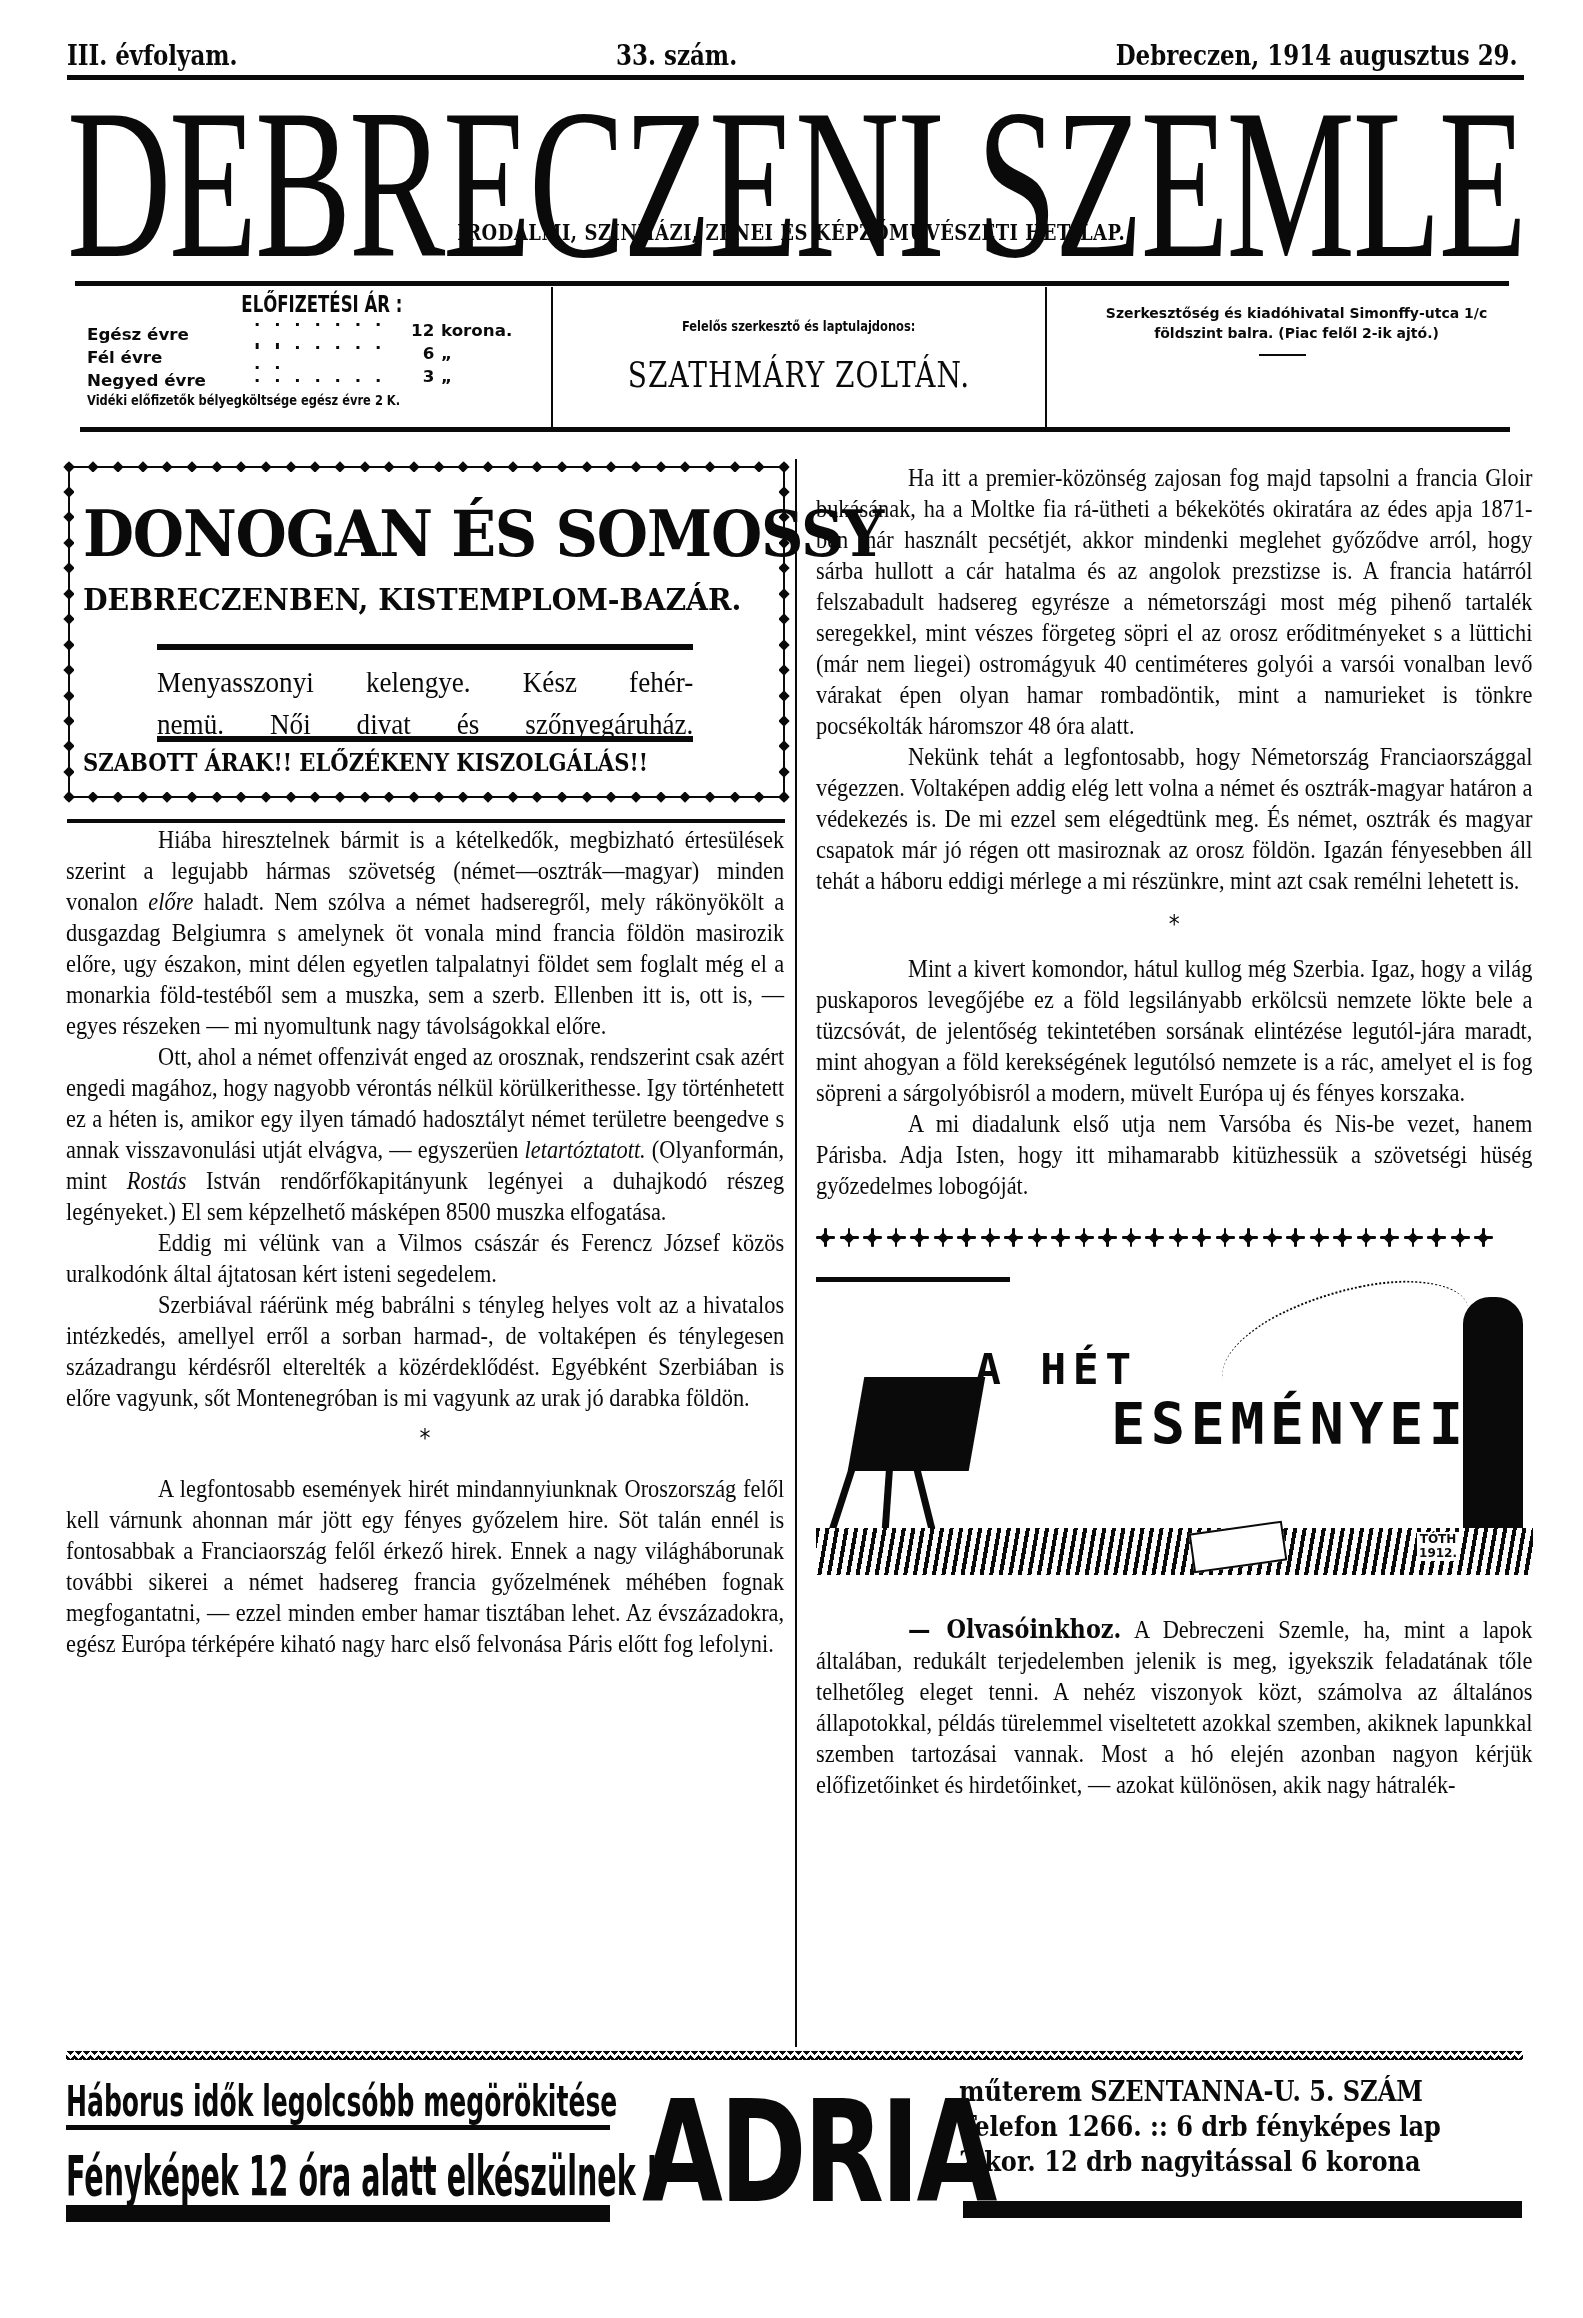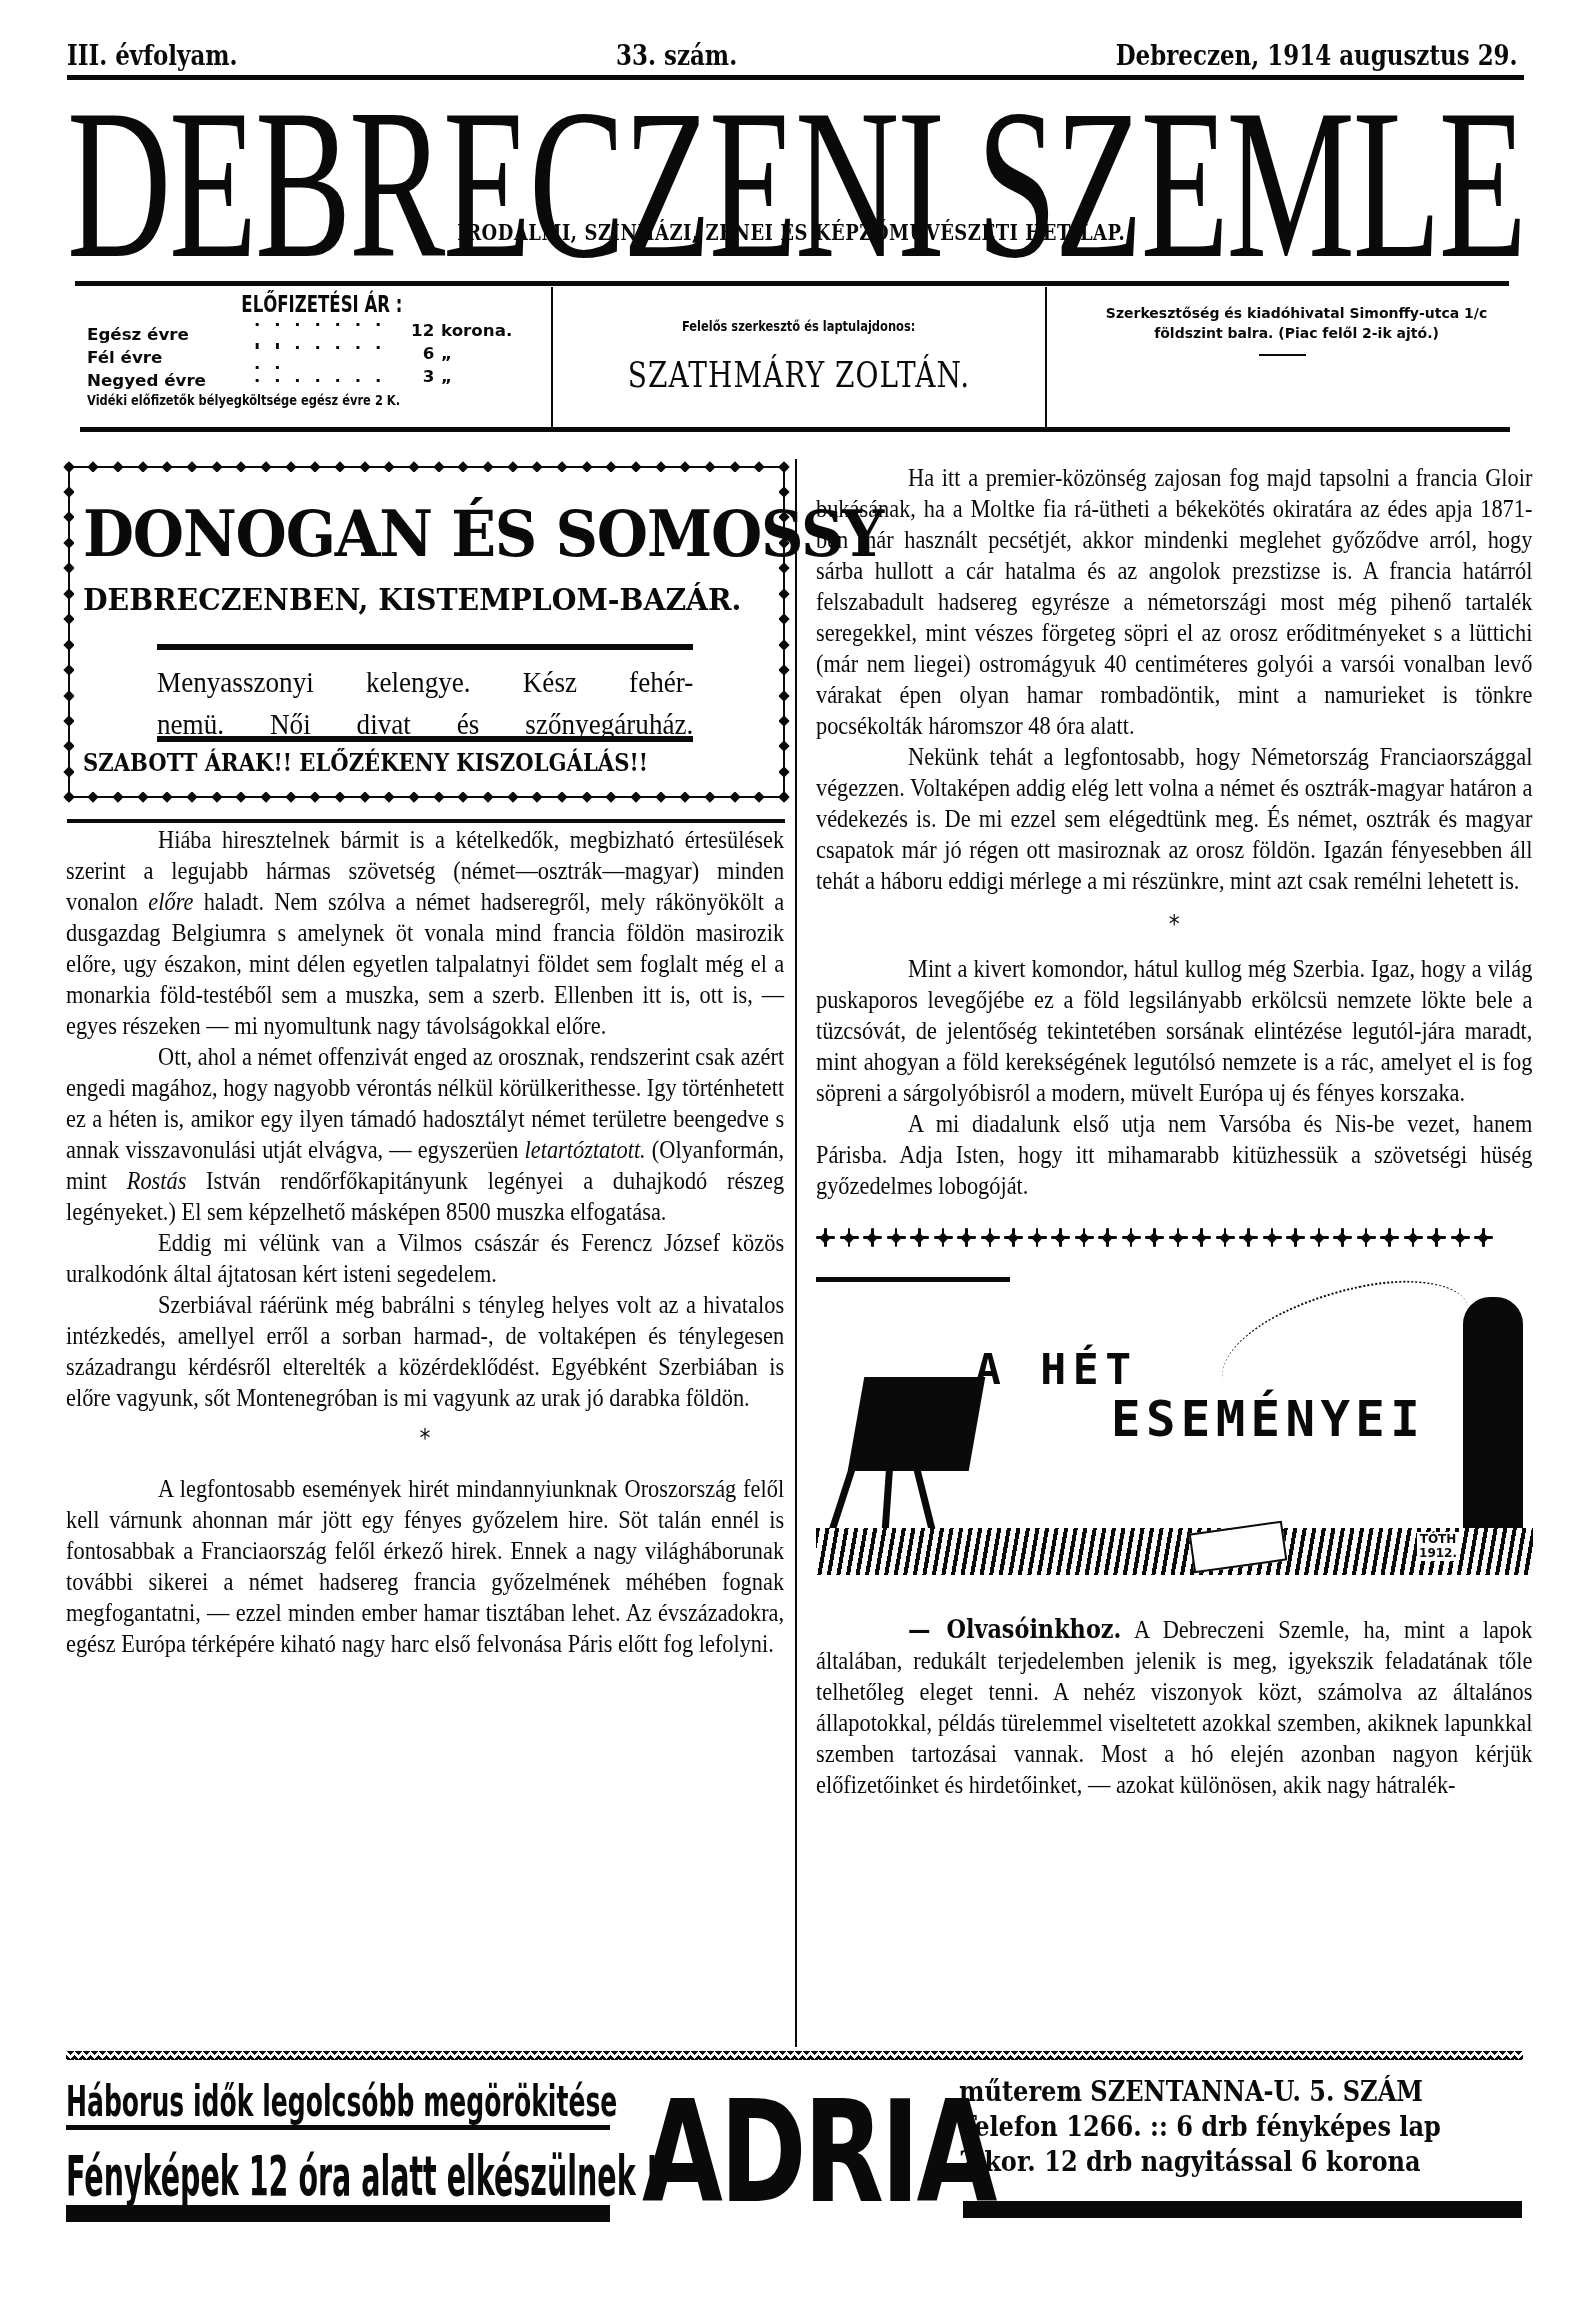--- a/index.html
+++ b/index.html
@@ -76,21 +76,21 @@
   .illus .topbar { position: absolute; left: 0; top: 0; width: 194px; height: 5.4px; background: #0a0a0a; }
   .illus .floor { position: absolute; left: 0; bottom: 0; width: 717px; height: 47px; background: repeating-linear-gradient(100deg, #0a0a0a 0 4px, #fff 4px 9.4px); }
   .illus .paper { position: absolute; left: 375px; bottom: 8px; width: 94px; height: 40px; background: #fff; border: 2px solid #0a0a0a; transform: rotate(-8deg); }
   .illus .camera { position: absolute; left: 40px; top: 100px; width: 121px; height: 94px; background: #0a0a0a; transform: skewX(-10deg); }
   .illus .tripod1 { position: absolute; left: 20px; top: 167px; width: 6.7px; height: 127px; background: #0a0a0a; transform: rotate(18deg); }
   .illus .tripod2 { position: absolute; left: 107px; top: 167px; width: 6.7px; height: 127px; background: #0a0a0a; transform: rotate(-14deg); }
   .illus .tripod3 { position: absolute; left: 67px; top: 174px; width: 6.7px; height: 121px; background: #0a0a0a; transform: rotate(4deg); }
   .illus .figure { position: absolute; right: 10px; top: 20px; width: 60px; height: 234px; background: #0a0a0a; border-radius: 27px 27px 2.7px 2.7px; }
   .illus .spray { position: absolute; right: 60px; top: 13.4px; width: 255px; height: 107px; border-top: 2.7px dotted #0a0a0a; border-radius: 60% 40% 0 0; transform: rotate(-12deg); }
   .illus .t1 { position: absolute; left: 159px; top: 67px; font-family: "DejaVu Sans Mono", monospace; font-weight: bold; font-size: 43px; letter-spacing: 6.7px; }
-  .illus .t2 { position: absolute; left: 295px; top: 114px; font-family: "DejaVu Sans Mono", monospace; font-weight: bold; font-size: 49px; letter-spacing: 5.4px; }
+  .illus .t2 { position: absolute; left: 295px; top: 114px; font-family: "DejaVu Sans Mono", monospace; font-weight: bold; font-size: 57px; letter-spacing: 5.4px; }
   .illus .sig { position: absolute; right: 74px; bottom: 13.4px; font-family: "DejaVu Sans", sans-serif; font-weight: bold; font-size: 12px; line-height: 13.4px; background: #fff; text-align: center; padding: 1.3px 2px; }
 
   
   .zigzag { position: absolute; left: 66px; top: 2051px; width: 1457px; height: 9.4px; background:
     linear-gradient(135deg, #0a0a0a 25%, transparent 25%) -4px 0 / 8px 8px,
     linear-gradient(225deg, #0a0a0a 25%, transparent 25%) -4px 0 / 8px 8px,
     linear-gradient(315deg, #0a0a0a 25%, transparent 25%) 0 0 / 8px 8px,
     linear-gradient(45deg, #0a0a0a 25%, transparent 25%) 0 0 / 8px 8px; }
   .bl { position: absolute; left: 66px; width: 544px; font-family: "DejaVu Sans", sans-serif; font-weight: bold; white-space: nowrap; transform-origin: left top; }
   .bl.l1 { top: 2077px; font-size: 38px; transform: scaleX(0.66) scaleY(1.12); }

